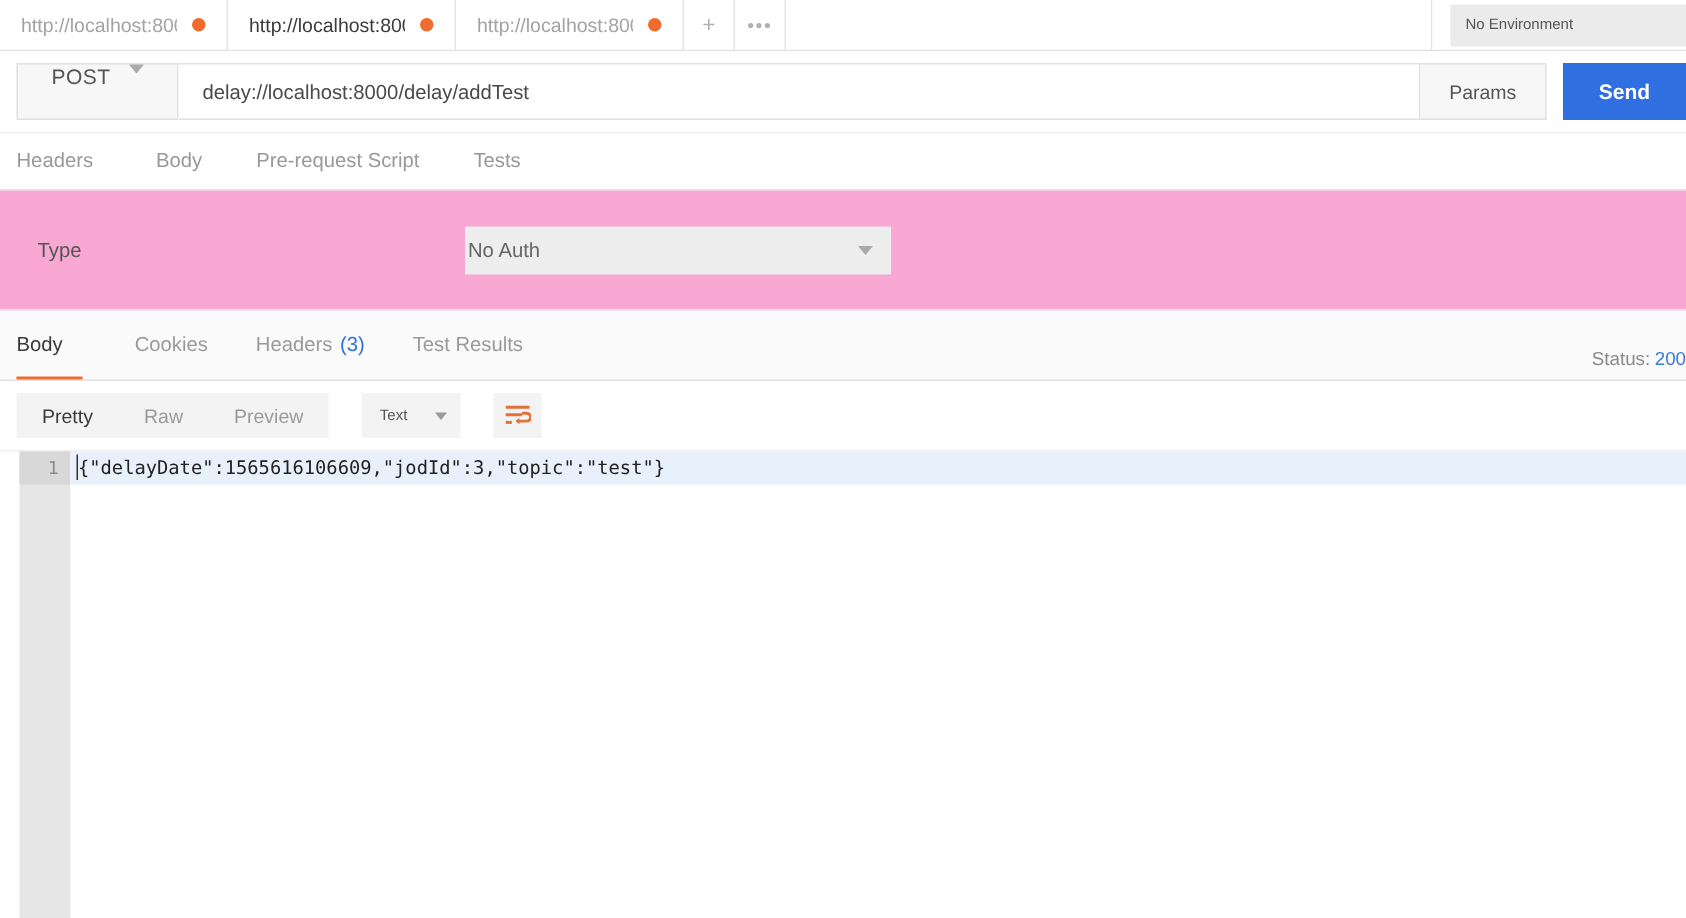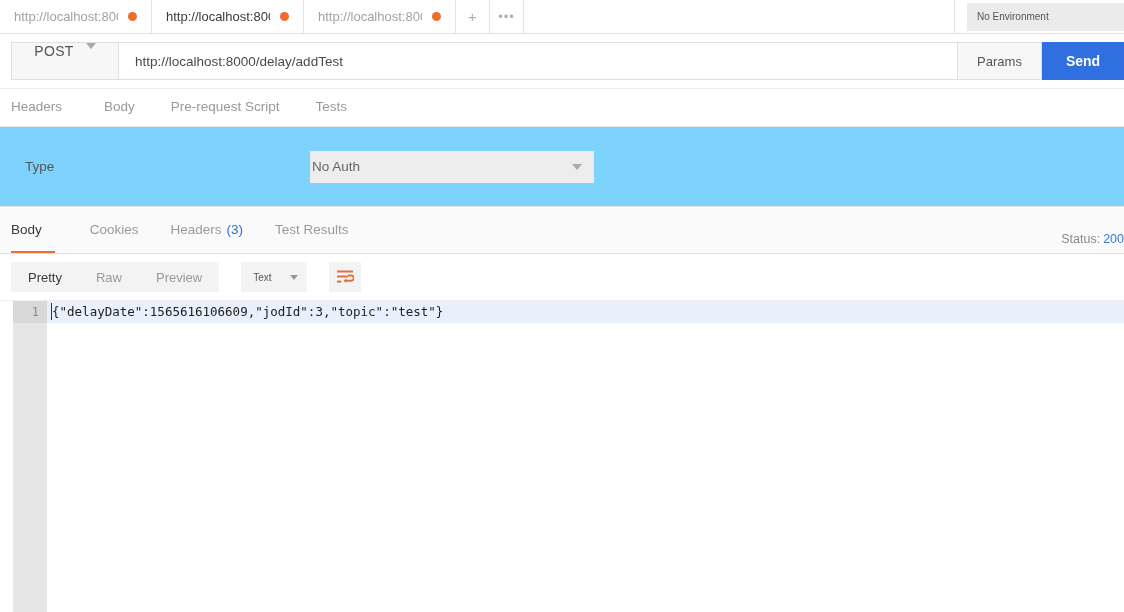--- a/index.html
+++ b/index.html
@@ -93,21 +93,21 @@
     cursor: text;
   }
   .params-btn {
     width: 84px; height: 38px;
     border: 1px solid #e0e0e0; border-left: none;
     background: #f7f7f7;
     display: flex; align-items: center; justify-content: center;
     font-size: 13px; color: #555; cursor: pointer;
   }
   .send-btn {
-    width: 82px; height: 38px; 
+    width: 82px; height: 38px; margin-left: 11px;
     background: #2f6fe0;
     color: #ffffff; font-size: 14px; font-weight: bold;
     display: flex; align-items: center; justify-content: center;
     cursor: pointer; flex: 0 0 auto;
   }
 
   
   .req-tabs {
     position: absolute; left: 0; top: 89px; width: 1124px; height: 38px;
     background: #ffffff;
@@ -120,21 +120,21 @@
     padding: 0 13px; margin-right: 10px;
     font-size: 13.5px; color: #999999; cursor: pointer;
     border-bottom: 2px solid transparent;
   }
   .rt:first-child { padding-left: 0; margin-right: 16px; }
   .rt.active { color: #3a3a3a; border-bottom: 2px solid #ef6c2e; }
 
   
   .auth-panel {
     position: absolute; left: 0; top: 127px; width: 1124px; height: 80px;
-    background: #7dd3fc;
+    background: #f9a8d4;
     display: flex; align-items: center;
     border-bottom: 1px solid #e6e6e6;
   }
   .auth-label {
     width: 310px; padding-left: 25px;
     font-size: 13.5px; color: #555;
   }
   .auth-select {
     width: 284px; height: 32px;
     background: #ededed;
@@ -261,21 +261,21 @@
     <div class="env-wrap">
       <div class="env-select">No Environment</div>
     </div>
   </div>
 
   <div class="urlbar">
     <div class="method-box">
       <span class="m-text">POST</span>
       <span class="chev"></span>
     </div>
-    <div class="url-input">http://localhost:8000/delay/addTest</div>
+    <div class="url-input">delay://localhost:8000/delay/addTest</div>
     <div class="params-btn">Params</div>
     <div class="send-btn">Send</div>
   </div>
 
   <div class="req-tabs">
     <div class="rt">Headers</div>
     <div class="rt">Body</div>
     <div class="rt">Pre-request Script</div>
     <div class="rt">Tests</div>
   </div>

